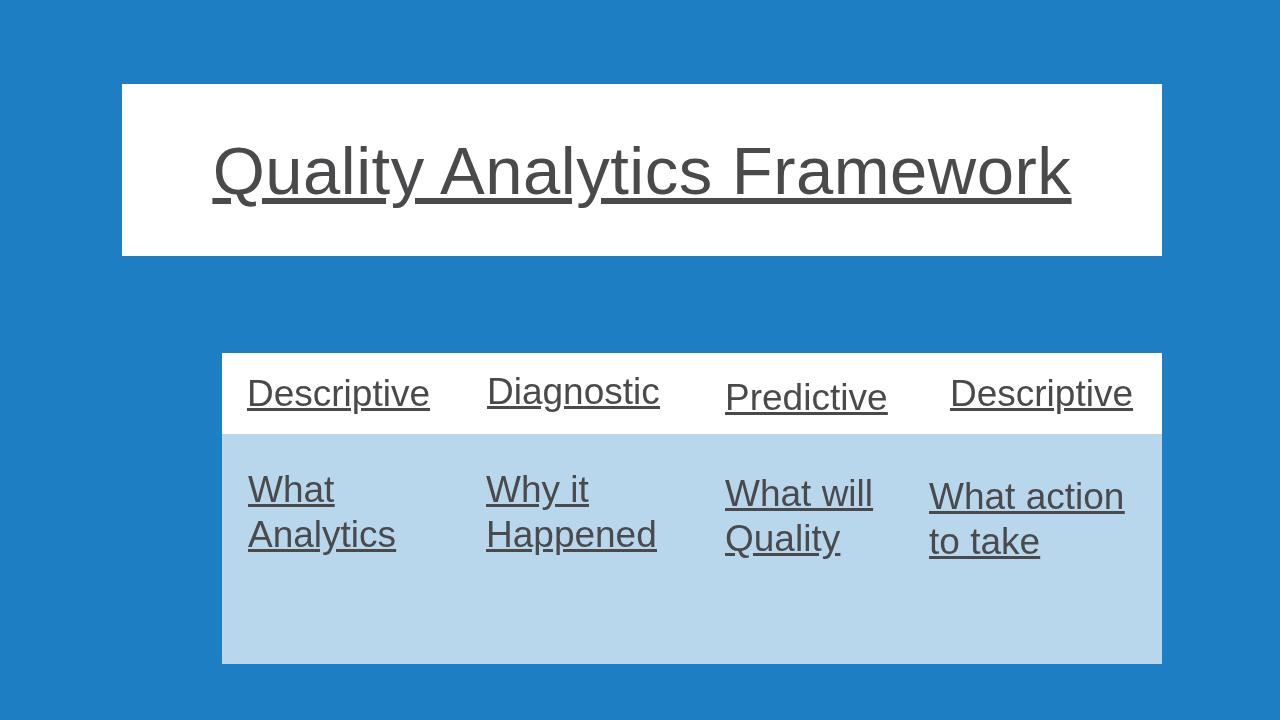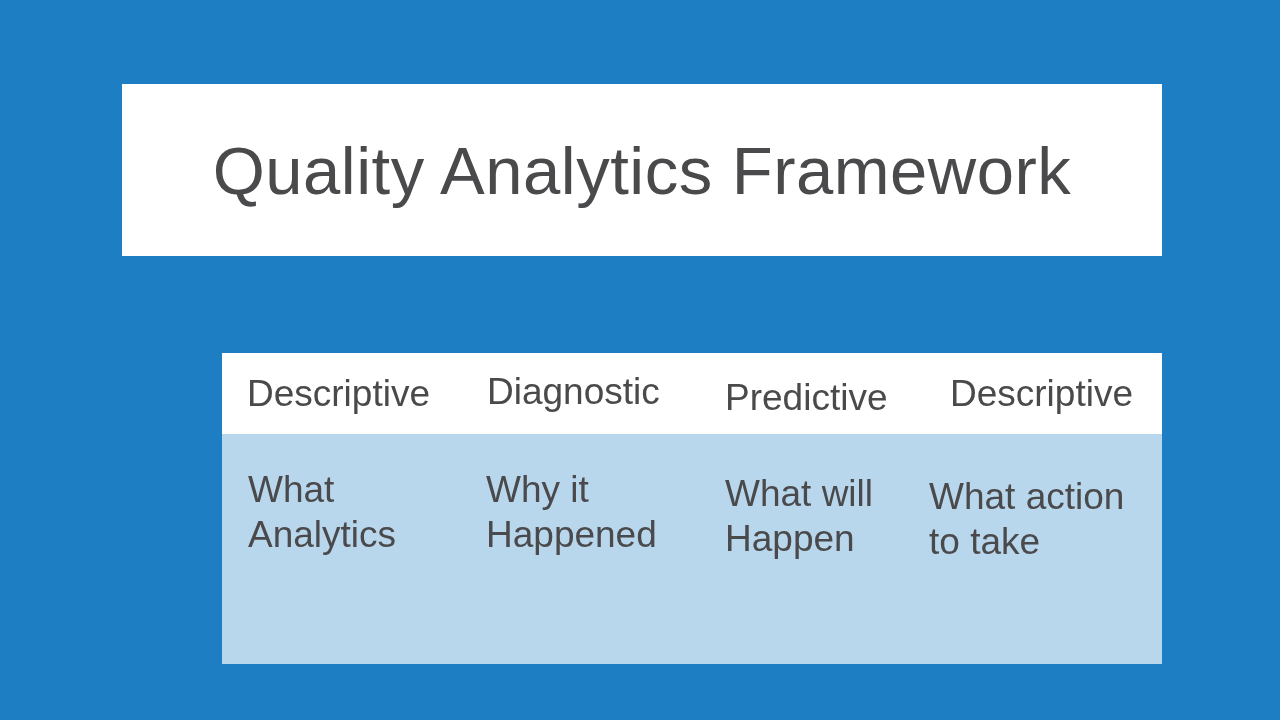--- a/index.html
+++ b/index.html
@@ -1,21 +1,21 @@
 <!DOCTYPE html>
 <html style="--bg: #1D7EC4; --panel: #FFFFFF; --card-body: #B9D7EC; --text: #4A4A4C;"><head>
 <meta charset="utf-8">
 <style>
   :root {
     --bg: #1D7EC4;
     --panel: #FFFFFF;
     --card-body: #B9D7EC;
     --text: #4A4A4C;
   }
-  * { margin: 0; padding: 0; box-sizing: border-box; }
+  * { margin: 0; padding: 0; box-sizing: border-box; text-decoration: underline; }
   html, body { width: 1280px; height: 720px; overflow: hidden; }
   body {
     font-family: "Liberation Sans", "DejaVu Sans", sans-serif;
     color: var(--text);
   }
   .slide {
     position: relative;
     width: 1280px;
     height: 720px;
     background: var(--bg);
@@ -94,21 +94,21 @@
       <div class="card-body">What Analytics</div>
     </div>
 
     <div class="card">
       <div class="card-header">Diagnostic</div>
       <div class="card-body">Why it Happened</div>
     </div>
 
     <div class="card">
       <div class="card-header">Predictive</div>
-      <div class="card-body">What will Happen</div>
+      <div class="card-body">What will Quality</div>
     </div>
 
     <div class="card">
       <div class="card-header">Descriptive</div>
       <div class="card-body">What action to take</div>
     </div>
 
   </div>
 </div>
 

